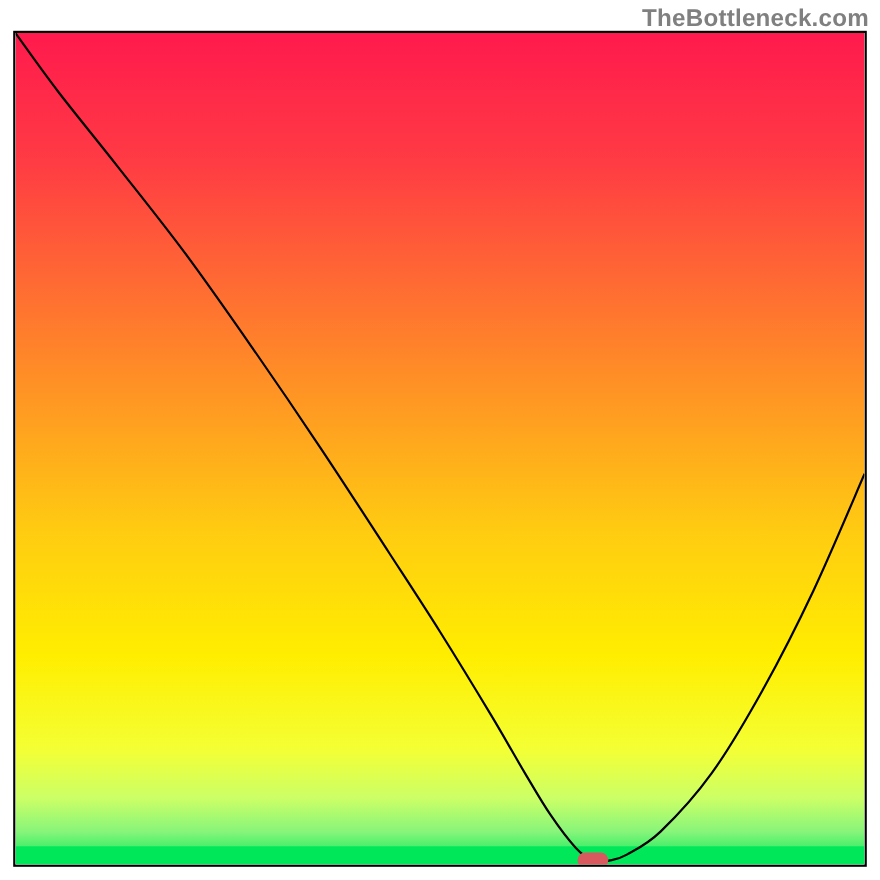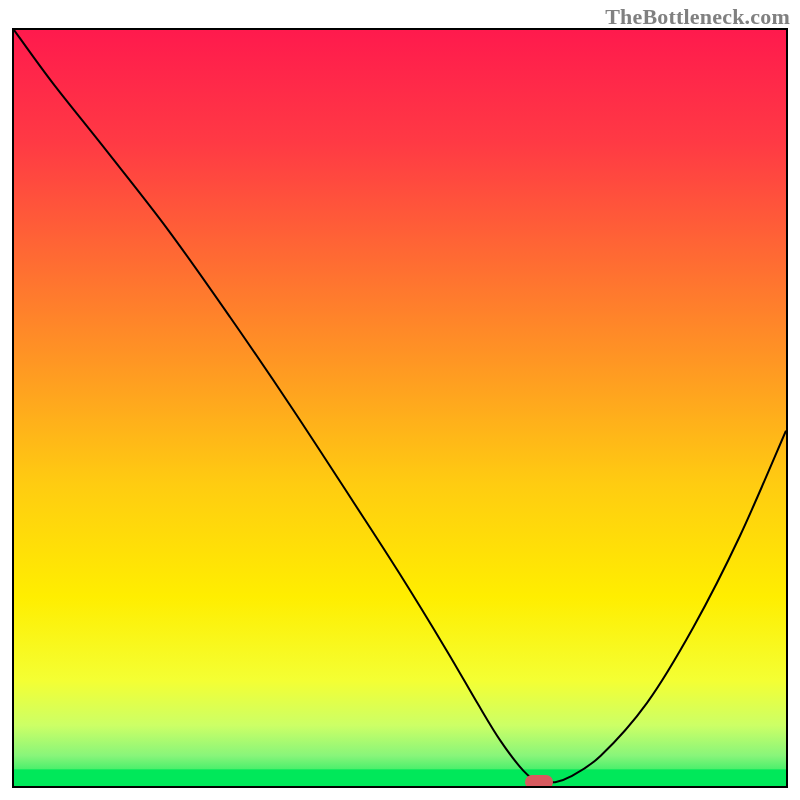--- a/index.html
+++ b/index.html
@@ -12,21 +12,21 @@
   }
   .outer {
     position: relative;
     width: 800px;
     height: 800px;
   }
   .watermark {
     position: absolute;
     top: 4px;
     right: 10px;
-    font-family: Liberation Serif, serif;
+    font-family: Liberation Sans, sans-serif;
     font-size: 22px;
     font-weight: bold;
     color: #808080;
     letter-spacing: 0.2px;
     z-index: 10;
   }
   .frame {
     position: absolute;
     left: 12px;
     top: 28px;

